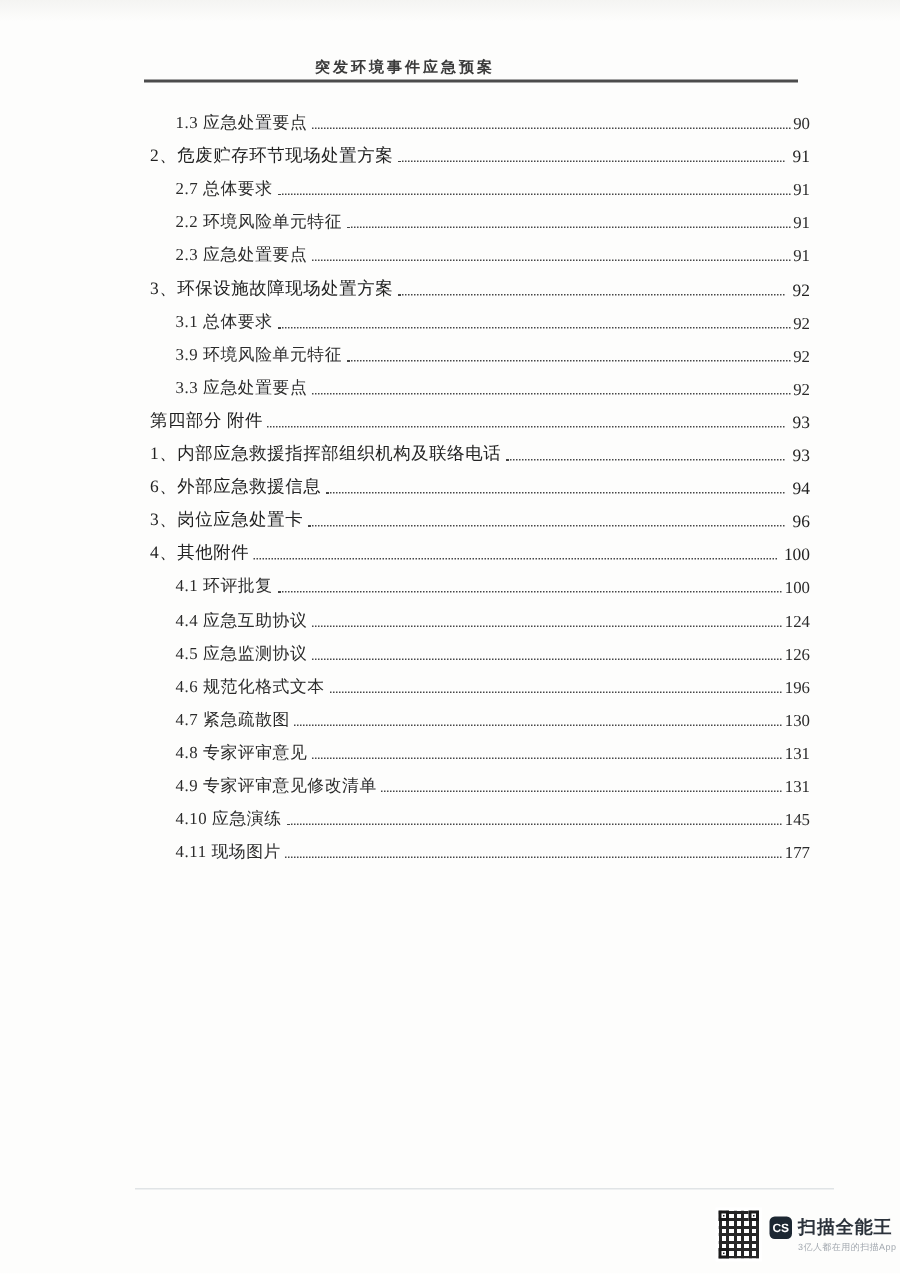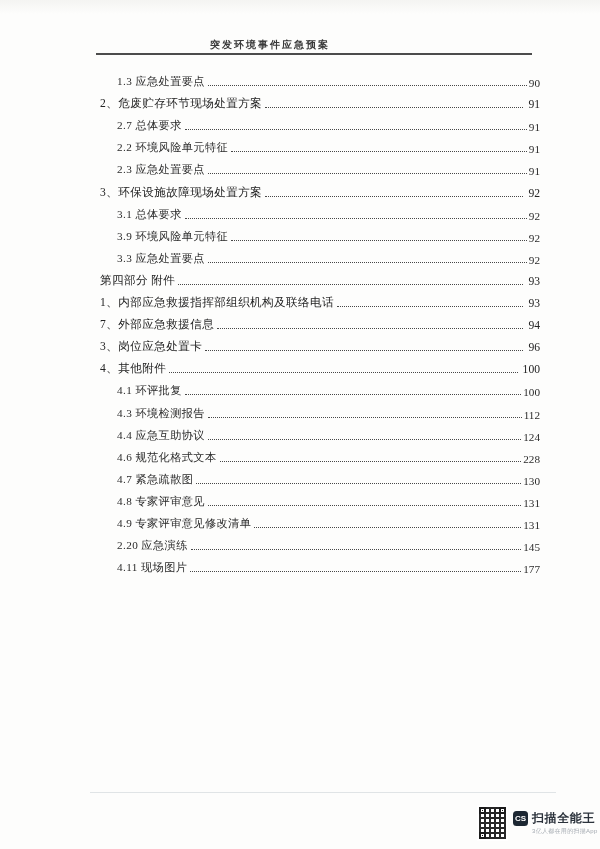--- a/index.html
+++ b/index.html
@@ -150,71 +150,71 @@
       <span class="toc-label">第四部分  附件</span>
       <span class="toc-leader"></span>
       <span class="toc-page">93</span>
     </div>
       <div class="toc-row lvl1 bold">
       <span class="toc-label">1、内部应急救援指挥部组织机构及联络电话</span>
       <span class="toc-leader"></span>
       <span class="toc-page">93</span>
     </div>
       <div class="toc-row lvl1 bold">
-      <span class="toc-label">7、外部应急救援信息</span>
+      <span class="toc-label">6、外部应急救援信息</span>
       <span class="toc-leader"></span>
       <span class="toc-page">94</span>
     </div>
       <div class="toc-row lvl1 bold">
       <span class="toc-label">3、岗位应急处置卡</span>
       <span class="toc-leader"></span>
       <span class="toc-page">96</span>
     </div>
       <div class="toc-row lvl1 bold">
       <span class="toc-label">4、其他附件</span>
       <span class="toc-leader"></span>
       <span class="toc-page">100</span>
     </div>
       <div class="toc-row lvl2">
       <span class="toc-label">4.1  环评批复</span>
       <span class="toc-leader"></span>
       <span class="toc-page">100</span>
     </div>
       <div class="toc-row lvl2">
-      <span class="toc-label">4.3  环境检测报告</span>
-      <span class="toc-leader"></span>
-      <span class="toc-page">112</span>
-    </div>
-      <div class="toc-row lvl2">
       <span class="toc-label">4.4  应急互助协议</span>
       <span class="toc-leader"></span>
       <span class="toc-page">124</span>
     </div>
       <div class="toc-row lvl2">
+      <span class="toc-label">4.5  应急监测协议</span>
+      <span class="toc-leader"></span>
+      <span class="toc-page">126</span>
+    </div>
+      <div class="toc-row lvl2">
       <span class="toc-label">4.6  规范化格式文本</span>
       <span class="toc-leader"></span>
-      <span class="toc-page">228</span>
+      <span class="toc-page">196</span>
     </div>
       <div class="toc-row lvl2">
       <span class="toc-label">4.7 紧急疏散图</span>
       <span class="toc-leader"></span>
       <span class="toc-page">130</span>
     </div>
       <div class="toc-row lvl2">
       <span class="toc-label">4.8  专家评审意见</span>
       <span class="toc-leader"></span>
       <span class="toc-page">131</span>
     </div>
       <div class="toc-row lvl2">
       <span class="toc-label">4.9  专家评审意见修改清单</span>
       <span class="toc-leader"></span>
       <span class="toc-page">131</span>
     </div>
       <div class="toc-row lvl2">
-      <span class="toc-label">2.20  应急演练</span>
+      <span class="toc-label">4.10  应急演练</span>
       <span class="toc-leader"></span>
       <span class="toc-page">145</span>
     </div>
       <div class="toc-row lvl2">
       <span class="toc-label">4.11 现场图片</span>
       <span class="toc-leader"></span>
       <span class="toc-page">177</span>
     </div>
     </div>
 

